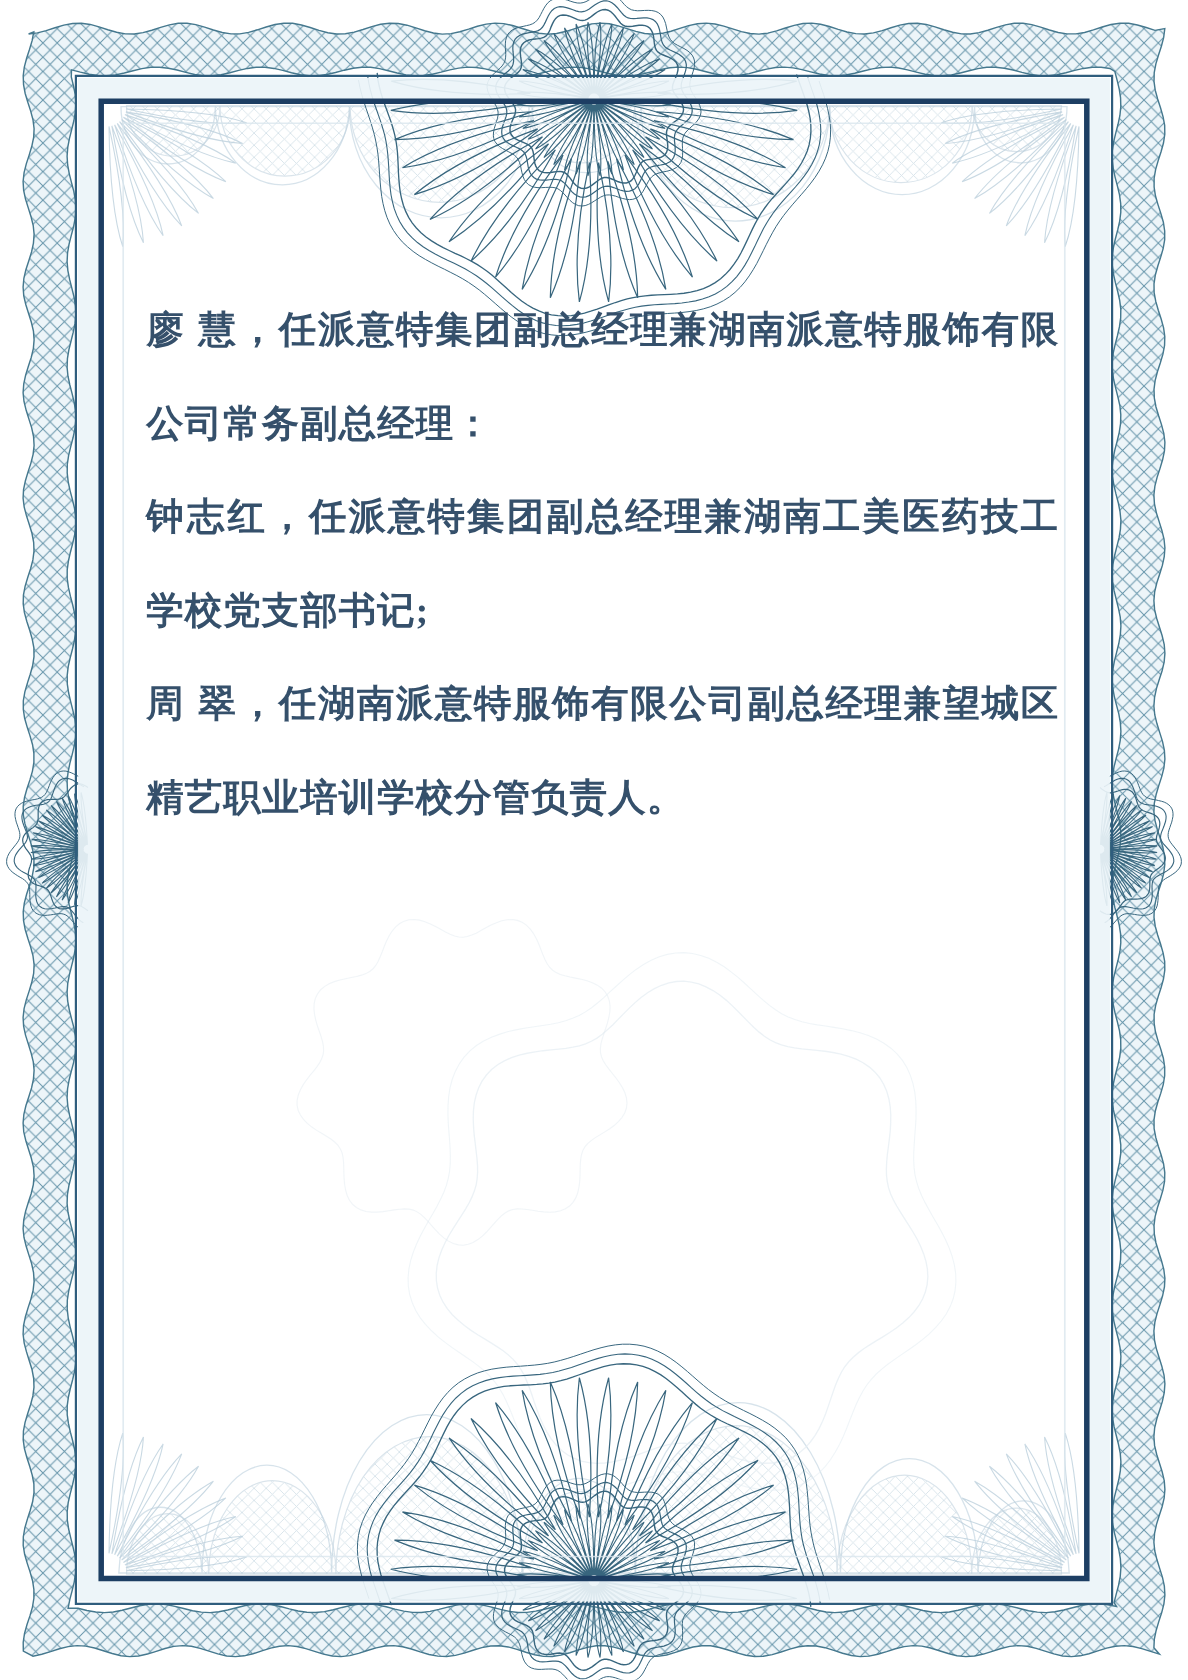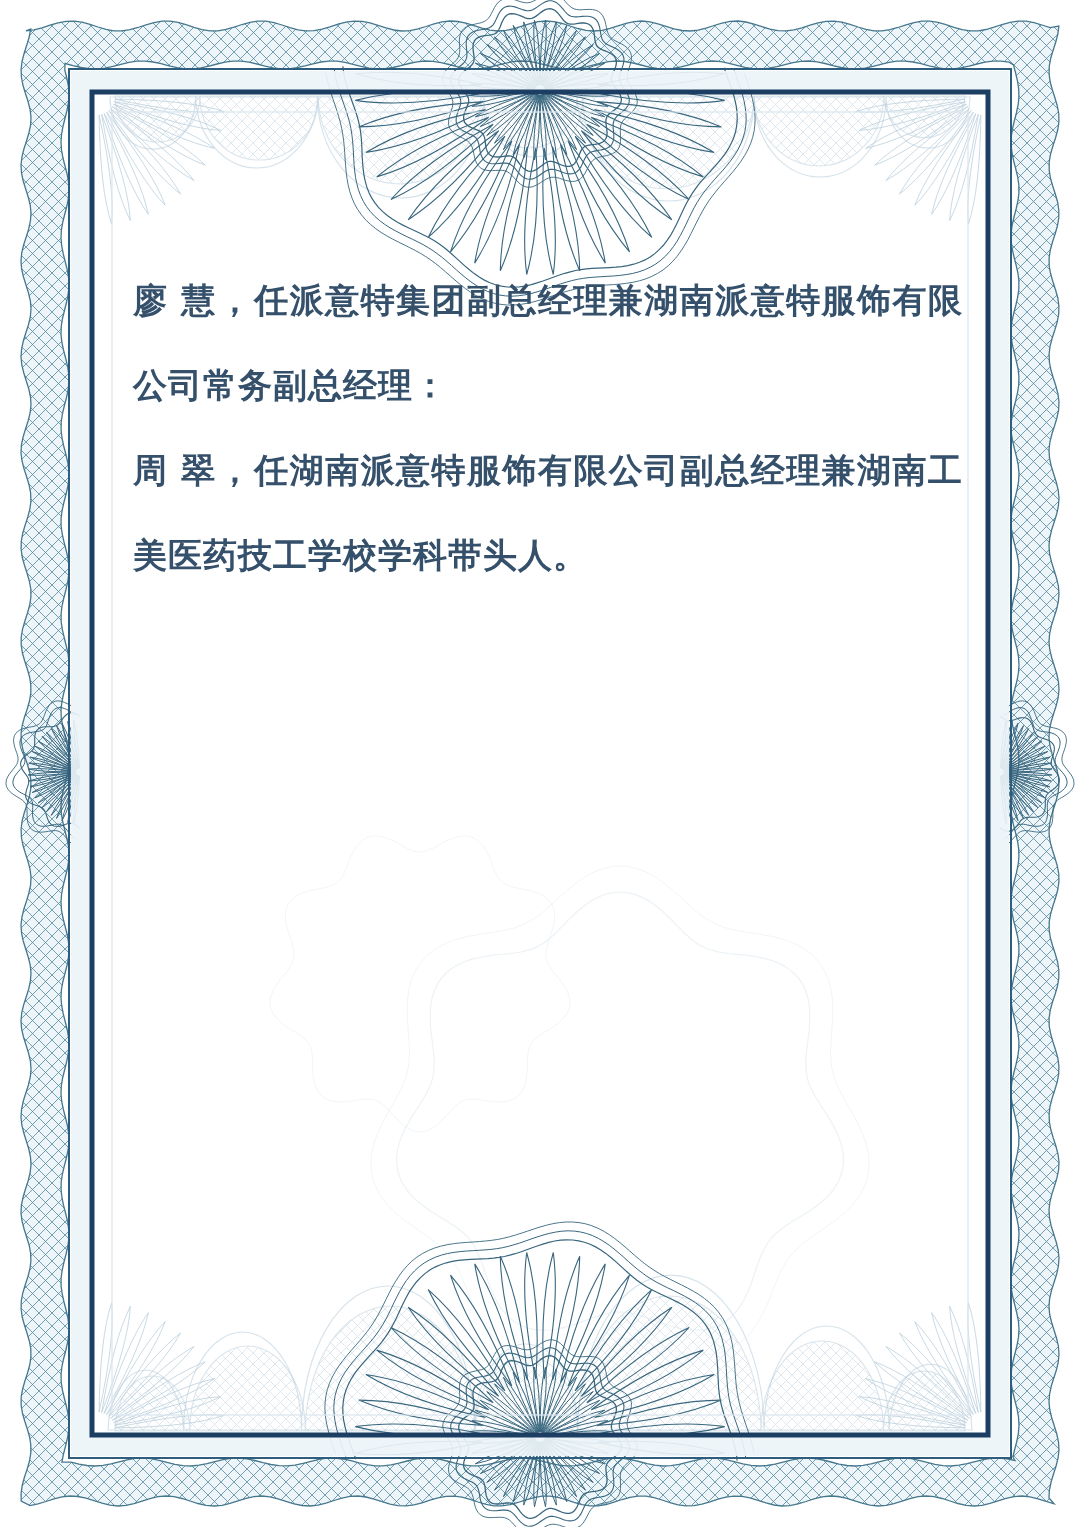--- a/index.html
+++ b/index.html
@@ -1,18 +1,18 @@
 <!DOCTYPE html>
 <html><head>
 <meta charset="utf-8">
 <style>
   html,body{margin:0;padding:0;background:#ffffff;}
   .page{
     position:relative;width:1080px;height:1527px;background:#ffffff;overflow:hidden;
-    font-family:Liberation Sans, sans-serif;
+    font-family:Liberation Serif, serif;
   }
   .deco{position:absolute;left:0;top:0;width:1080px;height:1527px;}
   .content{
     position:absolute;left:133px;top:258px;width:830px;
     color:#35506b;font-size:34px;line-height:85px;font-weight:700;
     text-align:justify;letter-spacing:1px;
   }
   .content p{margin:0;padding:0;}
   .content .name{font-weight:900;letter-spacing:2px;}
 </style>
@@ -72,16 +72,17 @@
           <path d="M71,71H1009V1456H71ZM92,92H988V1435H92Z" fill="#ebf4f8" fill-rule="evenodd" opacity="0.92"></path>
           <path d="M69,69H1011V1458H69Z" fill="none" stroke="#2f5d7d" stroke-width="2"></path>
           <path d="M112,112H968V1415H112Z" fill="none" stroke="#d9e6ee" stroke-width="1.5" opacity="0.8"></path>
           <path d="M92,92H988V1435H92Z" fill="none" stroke="#1d3e63" stroke-width="5"></path>
         </g>
     </svg>
   </div>
 
   <div class="content">
     <p><span class="name">廖 慧，</span><span>任派意特集团副总经理兼湖南派意特服饰有限公司常务副总经理：</span></p>
-    <p><span class="name">周 翠，</span><span>任湖南派意特服饰有限公司副总经理兼湖南工美医药技工学校学科带头人。</span></p>
+    <p><span class="name">钟志红，</span><span>任派意特集团副总经理兼湖南工美医药技工学校党支部书记;</span></p>
+    <p><span class="name">周 翠，</span><span>任湖南派意特服饰有限公司副总经理兼望城区精艺职业培训学校分管负责人。</span></p>
   </div>
 
 </div>
 
 </body></html>

